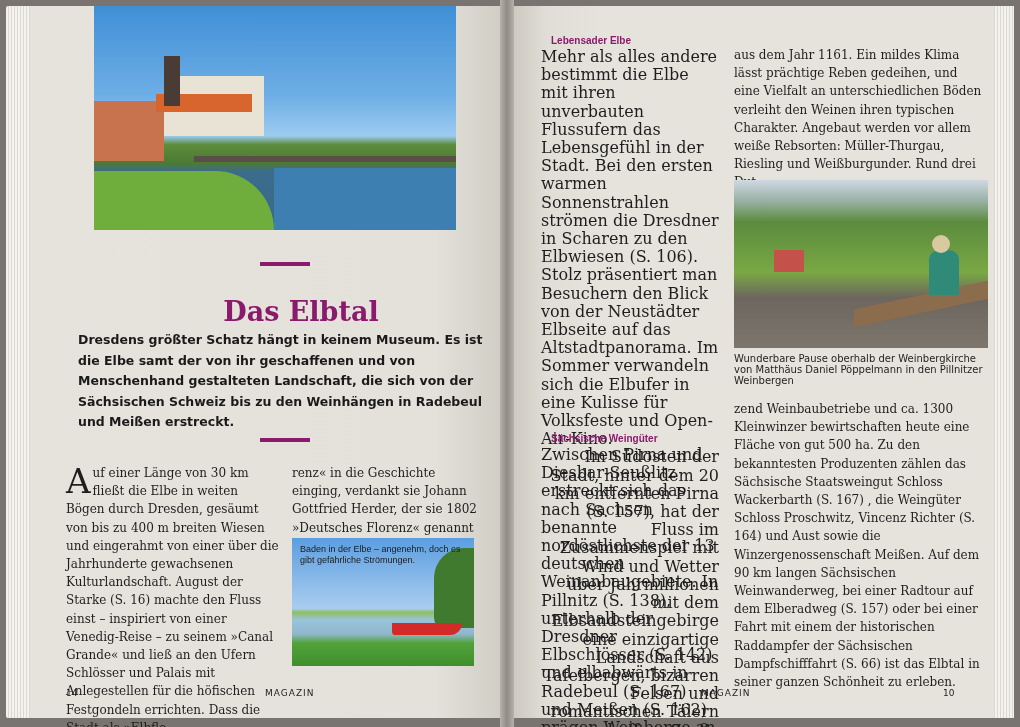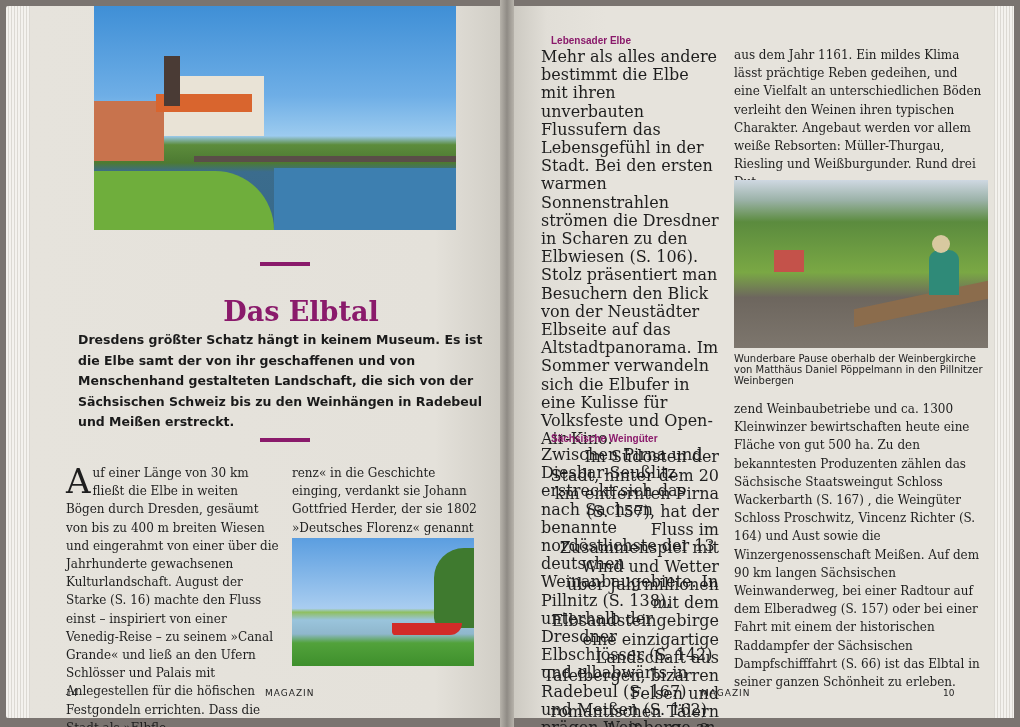--- a/index.html
+++ b/index.html
@@ -90,20 +90,21 @@
 <div class="bodytext col-l1">
   <p><span class="dropcap">A</span><span>uf einer Länge von 30 km fließt die Elbe in weiten Bögen durch Dresden, gesäumt von bis zu 400 m breiten Wiesen und eingerahmt von einer über die Jahrhunderte gewachsenen Kulturlandschaft. August der Starke (S. 16) machte den Fluss einst – inspiriert von einer Venedig-Reise – zu seinem »Canal Grande« und ließ an den Ufern Schlösser und Palais mit Anlegestellen für die höfischen Festgondeln errichten. Dass die Stadt als »Elbflo-</span></p>
 </div>
 <div class="bodytext col-l2">
   <p>renz« in die Geschichte einging, verdankt sie Johann Gottfried Herder, der sie 1802 »Deutsches Florenz« genannt hatte.</p>
 </div>
 
 <div class="photo photo-baden">
   <div class="trees"></div>
   <div class="boat"></div>
+  <div class="photo-caption-overlay cap2">Baden in der Elbe – angenehm, doch es gibt gefährliche Strömungen.</div>
 </div>
 
 <div class="folio pn-l">14</div>
 <div class="folio mag-l">MAGAZIN</div>
 
 <h3 class="subhead sub1">Lebensader Elbe</h3>
 <div class="bodytext col-r1">
   <p>Mehr als alles andere bestimmt die Elbe mit ihren unverbauten Flussufern das Lebensgefühl in der Stadt. Bei den ersten warmen Sonnenstrahlen strömen die Dresdner in Scharen zu den Elbwiesen (S. 106). Stolz präsentiert man Besuchern den Blick von der Neustädter Elbseite auf das Altstadtpanorama. Im Sommer verwandeln sich die Elbufer in eine Kulisse für Volksfeste und Open-Air-Kino.</p>
   <p class="indent">Im Südosten der Stadt, hinter dem 20 km entfernten Pirna (S. 157), hat der Fluss im Zusammenspiel mit Wind und Wetter über Jahrmillionen mit dem Elbsandsteingebirge eine einzigartige Landschaft aus Tafelbergen, bizarren Felsen und romantischen Tälern geschaffen. Große Teile davon bilden die Nationalparkregion Sächsische und Böhmische Schweiz (S. 156).</p>
 </div>

